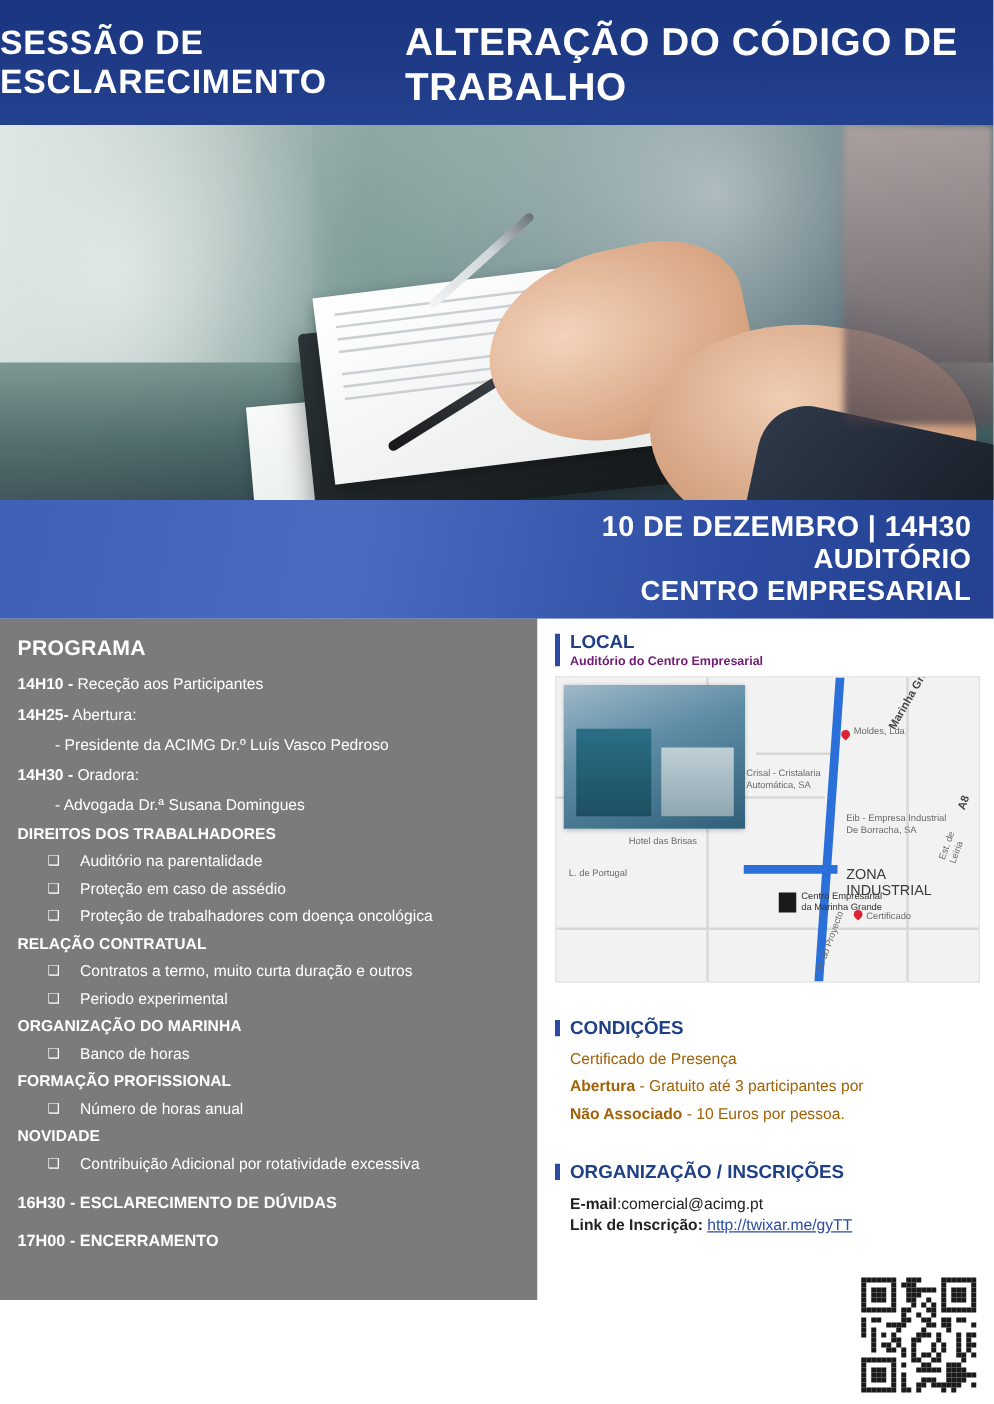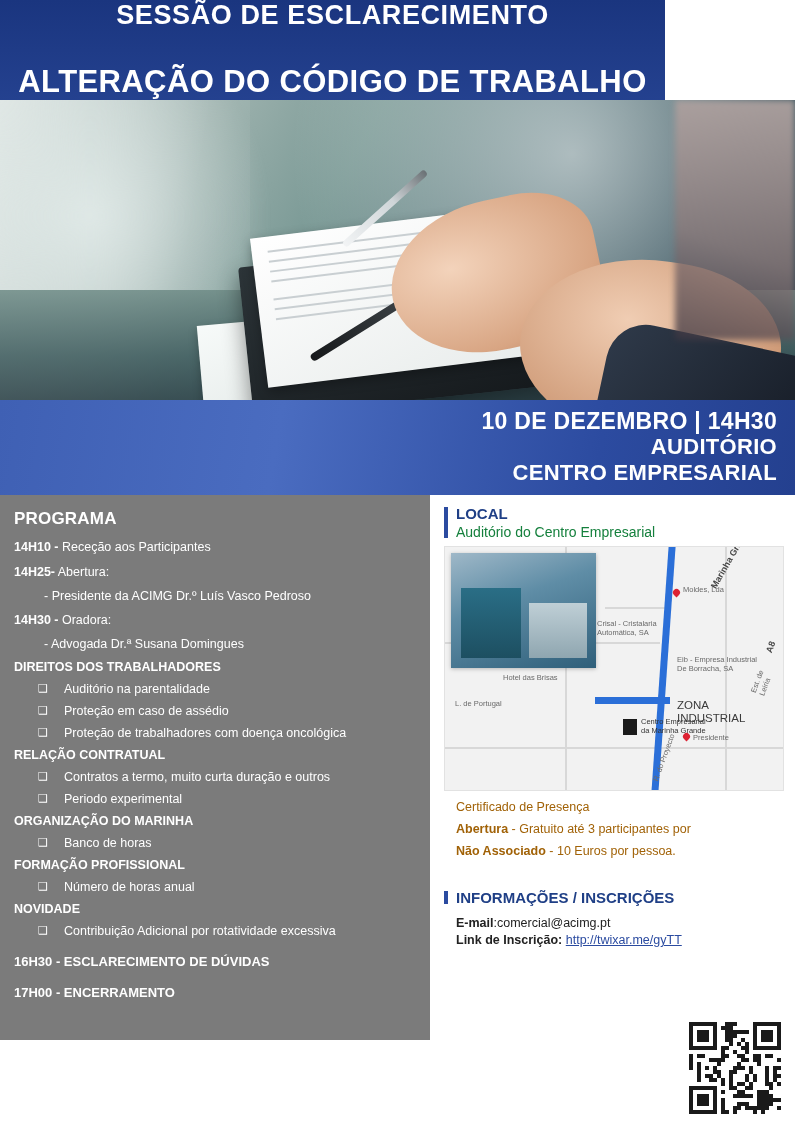--- a/index.html
+++ b/index.html
@@ -10,24 +10,24 @@
   }
   .poster{
     position:relative;
     width:795px; height:1123px;
     overflow:hidden;
     background:#ffffff;
   }
 
   
   .header{
-    position:absolute; left:0; top:0; width:665px; height:100px;
+    position:absolute; left:0; top:0; width:795px; height:100px;
     background:#1e3a8f;
     background:linear-gradient(#1a357f, #24418f);
-    display:flex; flex-direction:column; align-items:center; justify-content:space-between;
+    display:flex; align-items:center; justify-content:flex-start;
     color:#ffffff;
   }
   .header .line1{
     font-size:27px; font-weight:bold; letter-spacing:0.6px;
   }
   .header .line2{
     font-size:31px; font-weight:bold; letter-spacing:0.4px; margin-top:4px;
   }
 
   
@@ -171,21 +171,21 @@
 
   
   .block{ position:relative; padding-left:12px; margin-bottom:6px; }
   .block:before{
     content:""; position:absolute; left:0; top:2px; bottom:2px; width:4px;
     background:#2b4ba0;
   }
   .block-title{
     font-size:15px; color:#1f3f86; font-weight:bold; margin-bottom:2px;
   }
-  .block-sub{ font-size:14px; color:#15803d; }
+  .block-sub{ font-size:10px; color:#701a75;font-weight:bold; }
 
   .mapwrap{
     position:relative; margin-top:6px; width:340px; height:245px;
     background:#f2f2f2; overflow:hidden; border:1px solid #e2e2e2;
   }
   .mapwrap .roadmain{
     position:absolute; left:215px; top:0; width:7px; height:245px;
     background:#2b6fd8; transform:skewX(-4deg);
   }
   .mapwrap .roadmain2{
@@ -432,46 +432,49 @@
         <div class="roadmain"></div>
         <div class="roadmain2"></div>
         <div class="bldgphoto"></div>
         <div class="mg">Marinha Grande</div>
         <div class="a8">A8</div>
         <div class="lbl" style="left:238px;top:38px;">Moldes, Lda</div>
         <div class="lbl" style="left:152px;top:72px;white-space:pre;">Crisal - Cristalaria
 Automática, SA</div>
         <div class="lbl" style="left:232px;top:108px;white-space:pre;">Eib - Empresa Industrial
 De Borracha, SA</div>
-        <div class="lbl" style="left:248px;top:186px;">Presidente</div>
+        <div class="lbl" style="left:248px;top:186px;">Certificado</div>
         <div class="lbl" style="left:58px;top:126px;">Hotel das Brisas</div>
         <div class="lbl" style="left:10px;top:152px;">L. de Portugal</div>
         <div class="lbl" style="left:194px;top:206px;transform:rotate(-70deg);">R. do Proyecto</div>
         <div class="lbl" style="left:300px;top:120px;transform:rotate(-70deg);">Est. de Leiria</div>
         <div class="pin" style="left:228px;top:42px;"></div>
         <div class="pin" style="left:238px;top:186px;"></div>
         <div class="marker"></div>
         <div class="cap" style="white-space:pre;">Centro Empresarial
 da Marinha Grande</div>
         <div class="zone" style="white-space:pre;">ZONA
 INDUSTRIAL</div>
       </div>
 
+      <div class="block" style="margin-top:28px;">
+        <div class="block-title">CONDIÇÕES</div>
+      </div>
       <div class="cond-list">
         <div class="l">Certificado de Presença</div>
         <div class="l">
           <b>Abertura</b><span> - Gratuito até 3 participantes por</span>
         </div>
         <div class="l">
           <b>Não Associado</b><span> - 10 Euros por pessoa.</span>
         </div>
       </div>
 
       <div class="block" style="margin-top:30px;">
-        <div class="block-title">INFORMAÇÕES / INSCRIÇÕES</div>
+        <div class="block-title">ORGANIZAÇÃO / INSCRIÇÕES</div>
       </div>
       <div class="info-list">
         <div>
           <b>E-mail</b><span>:comercial@acimg.pt</span>
         </div>
         <div>
           <b>Link de Inscrição: </b><a href="#">http://twixar.me/gyTT</a>
         </div>
       </div>
 

